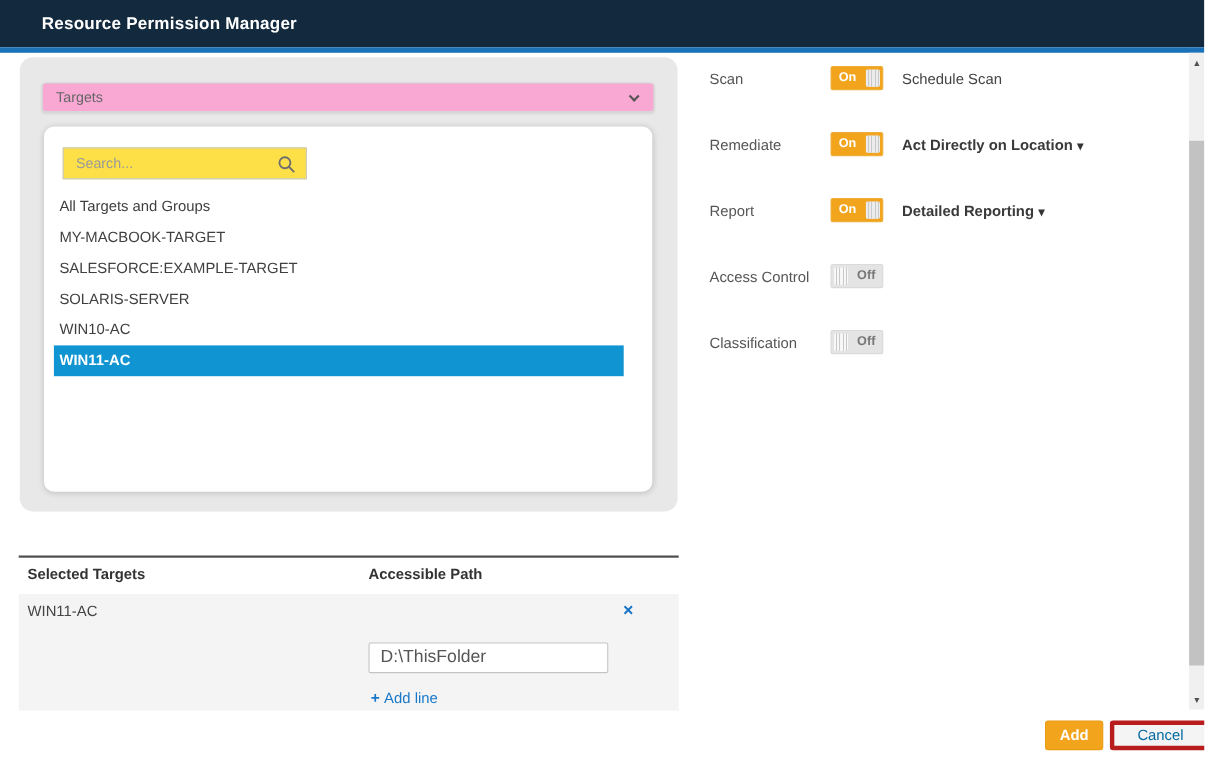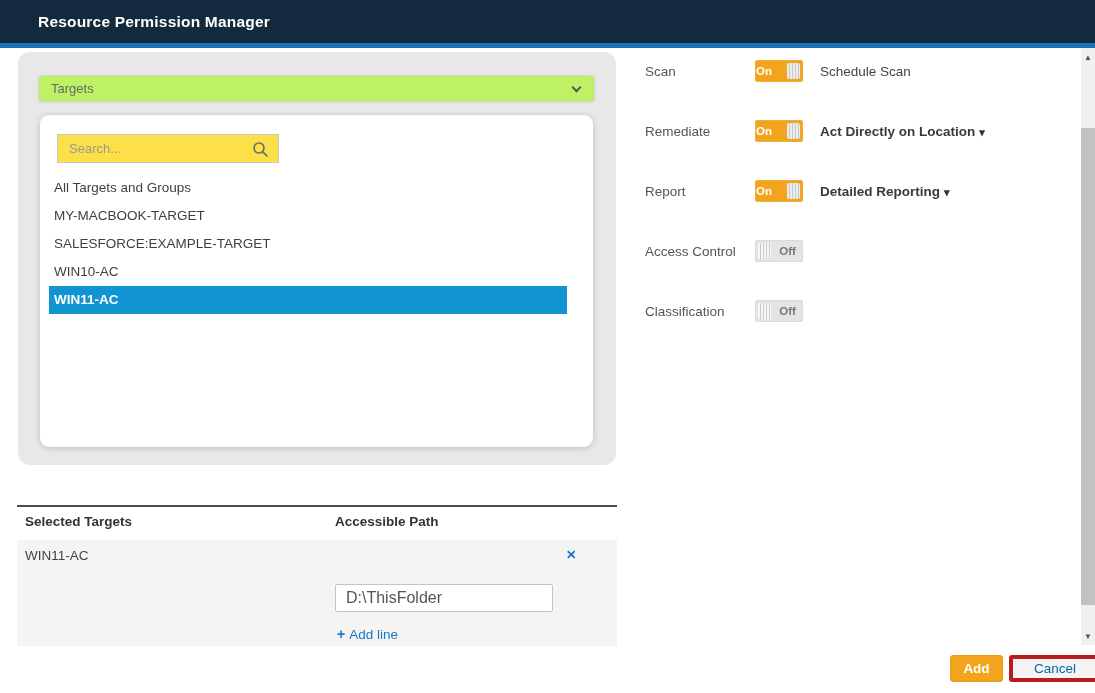--- a/index.html
+++ b/index.html
@@ -18,21 +18,21 @@
   .titlebar .title { color:#fff; font-size:15.5px; font-weight:bold; margin-left:20px; letter-spacing:.2px; }
   .accent-line { position:absolute; top:43px; left:0; width:1095px; height:5px; background:#1C72B8; }
 
   
   .left-container {
     position:absolute; left:18px; top:52px; width:598px; height:413px;
     background:#E8E8E8; border-radius:12px;
   }
   .category-select {
     position:absolute; left:20px; top:23px; width:557px; height:27px;
-    background:#bef264; border:1px solid #D6D6D6; border-radius:4px;
+    background:#f9a8d4; border:1px solid #D6D6D6; border-radius:4px;
     box-shadow:0 1px 2px rgba(0,0,0,.08);
     display:flex; align-items:center; padding:0 12px;
     font-size:13px; color:#666; cursor:pointer;
   }
   .chevron {
     width:7px; height:7px; border-right:2px solid #555; border-bottom:2px solid #555;
     transform:rotate(45deg); display:inline-block; margin-top:-4px;
   }
   .category-select .chevron { position:absolute; right:14px; top:12px; }
 
@@ -59,21 +59,21 @@
   .target-item.selected { background:#1095D2; color:#fff; font-weight:bold; }
 
   
   .opt-row { position:absolute; left:645px; height:22px; display:flex; align-items:center; }
   .opt-label { position:absolute; left:0; font-size:13.5px; color:#555; white-space:nowrap; }
   .toggle {
     position:absolute; left:110px; width:48px; height:22px; display:flex; align-items:center;
     border-radius:2px; cursor:pointer; font-size:11.5px; font-weight:bold;
   }
   .toggle.on { background:#F2A41C; border:1px solid #EDAE3C; }
-  .toggle.on .t-text { color:#fff; flex:1; text-align:left; }
+  .toggle.on .t-text { color:#fff; flex:1; text-align:center; }
   .toggle.off { background:#E4E4E4; border:1px solid #DADADA; }
   .toggle.off .t-text { color:#777; flex:1; text-align:center; }
   .knob {
     width:13px; height:16px; margin:0 2px; border-radius:2px;
     background-image:repeating-linear-gradient(90deg, transparent 0 2px, #C9C9C9 2px 3px);
   }
   .toggle.on .knob { background-color:#ECECEC; }
   .toggle.off .knob { background-color:#F7F7F7; }
   .opt-extra { position:absolute; left:175px; font-size:13.5px; color:#444; white-space:nowrap; cursor:pointer; }
   .opt-extra.bold { font-weight:bold; color:#3A3A3A; }
@@ -137,20 +137,21 @@
         <svg width="17" height="17" viewBox="0 0 17 17">
           <circle cx="7" cy="7" r="5" fill="none" stroke="#6E6E6E" stroke-width="1.7"></circle>
           <line x1="10.8" y1="10.8" x2="15" y2="15" stroke="#6E6E6E" stroke-width="1.7" stroke-linecap="round"></line>
         </svg>
       </div>
 
       <div class="target-list">
         <div class="target-item">All Targets and Groups</div>
         <div class="target-item">MY-MACBOOK-TARGET</div>
         <div class="target-item">SALESFORCE:EXAMPLE-TARGET</div>
+        <div class="target-item">SOLARIS-SERVER</div>
         <div class="target-item">WIN10-AC</div>
         <div class="target-item selected">WIN11-AC</div>
       </div>
     </div>
   </div>
 
   <div class="opt-row" style="top:60px; width:430px;">
     <span class="opt-label">Scan</span>
     <span class="toggle on">
       <span class="t-text">On</span>

